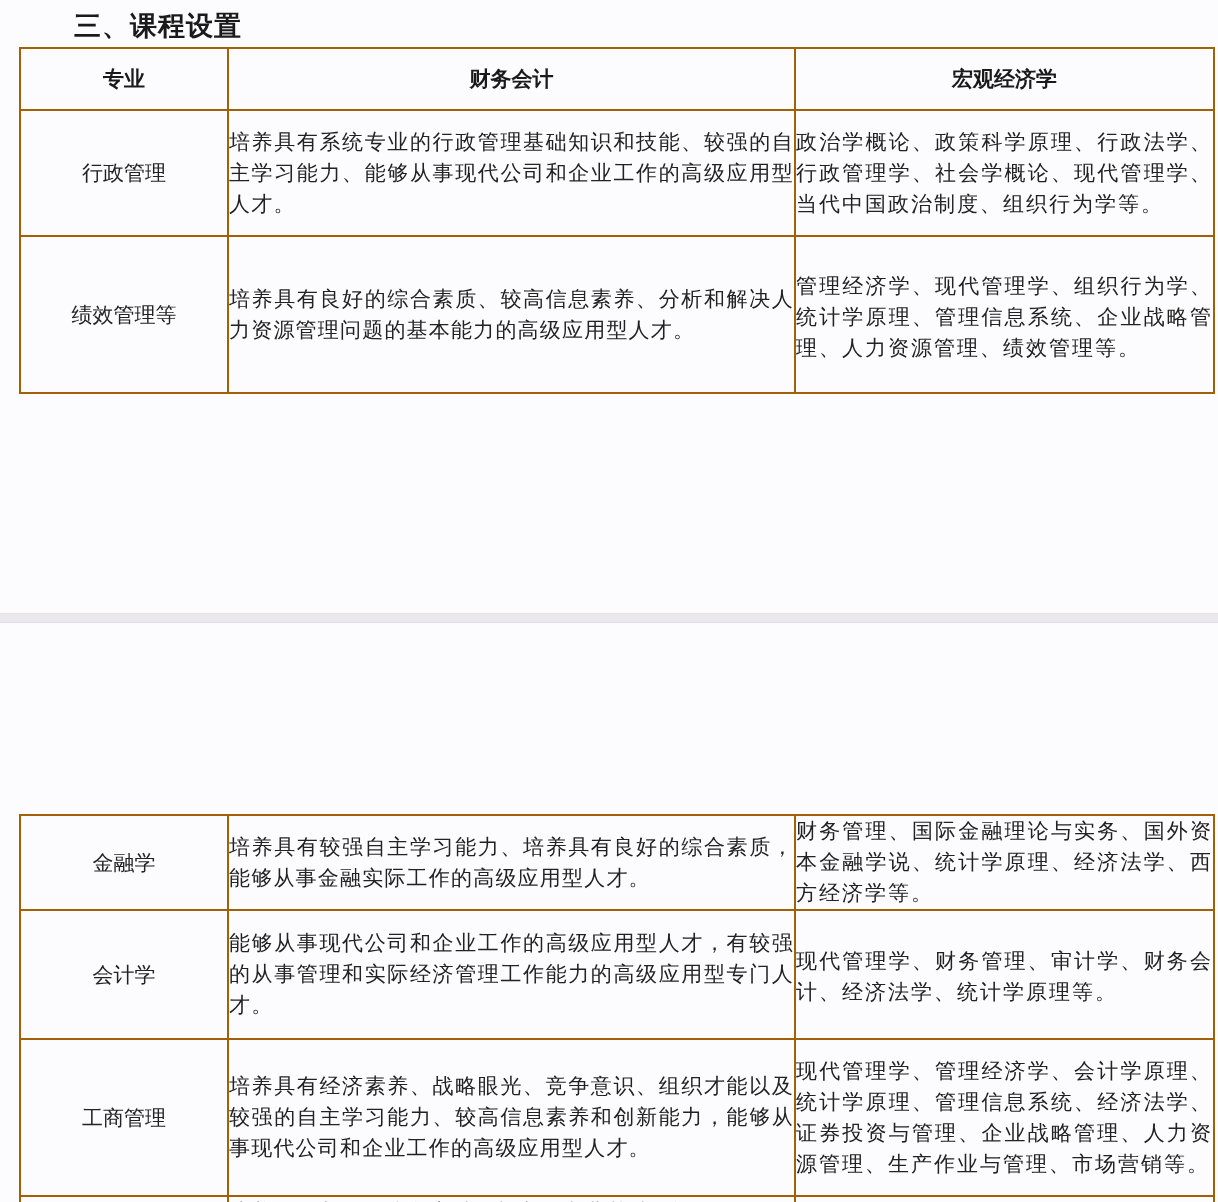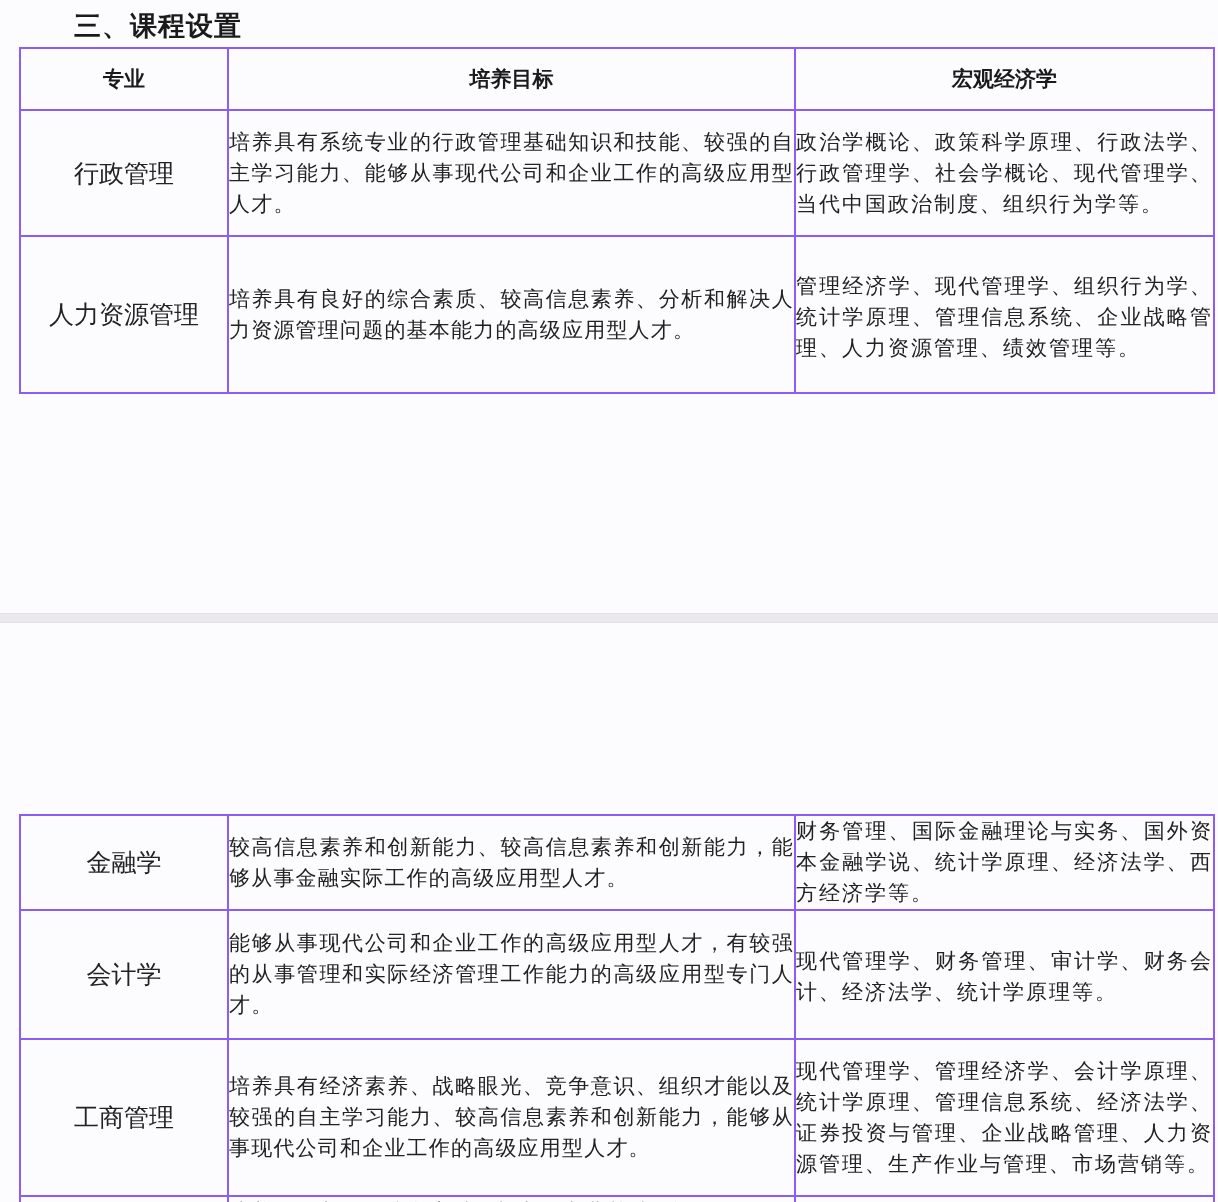--- a/index.html
+++ b/index.html
@@ -27,38 +27,38 @@
     }
     table.course-table {
       position: absolute;
       left: 19px;
       border-collapse: collapse;
       table-layout: fixed;
       width: 1194px;
       background: #fcfbfd;
     }
     table.course-table td, table.course-table th {
-      border: 2px solid #8b5cf6;
+      border: 2px solid #a16207;
       padding: 0;
       vertical-align: middle;
     }
     .col-major { width: 208px; }
     .col-goal { width: 567px; }
     .col-courses { width: 419px; }
 
     th.hdr {
       height: 60px;
       font-size: 21px;
       font-weight: bold;
       text-align: center;
       color: #1a1a1a;
     }
     td.major {
       text-align: center;
-      font-size: 25px;
+      font-size: 21px;
       font-weight: normal;
       color: #222;
       margin-left: 16px;
     }
     td.goal {
       font-size: 21px;
       line-height: 31px;
       padding: 0 14px 0 16px;
       color: #222;
       letter-spacing: 1.2px;
@@ -98,48 +98,48 @@
 
 <table class="course-table" id="table-top">
   <colgroup>
     <col class="col-major">
     <col class="col-goal">
     <col class="col-courses">
   </colgroup>
   <tbody>
       <tr>
     <th class="hdr">专业</th>
-    <th class="hdr">培养目标</th>
+    <th class="hdr">财务会计</th>
     <th class="hdr">宏观经济学</th>
   </tr>
   <tr style="height:126px;">
     <td class="major">行政管理</td>
     <td class="goal">培养具有系统专业的行政管理基础知识和技能、较强的自主学习能力、能够从事现代公司和企业工作的高级应用型人才。</td>
     <td class="courses">政治学概论、政策科学原理、行政法学、行政管理学、社会学概论、现代管理学、当代中国政治制度、组织行为学等。</td>
   </tr>
   <tr style="height:157px;">
-    <td class="major">人力资源管理</td>
+    <td class="major">绩效管理等</td>
     <td class="goal">培养具有良好的综合素质、较高信息素养、分析和解决人力资源管理问题的基本能力的高级应用型人才。</td>
     <td class="courses middle">管理经济学、现代管理学、组织行为学、统计学原理、管理信息系统、企业战略管理、人力资源管理、绩效管理等。</td>
   </tr>
 </tbody>
   </table>
 
 <div class="page-gap"></div>
 
 <table class="course-table" id="table-bottom">
   <colgroup>
     <col class="col-major">
     <col class="col-goal">
     <col class="col-courses">
   </colgroup>
   <tbody>
       <tr style="height:94px;">
     <td class="major">金融学</td>
-    <td class="goal">较高信息素养和创新能力、较高信息素养和创新能力，能够从事金融实际工作的高级应用型人才。</td>
+    <td class="goal">培养具有较强自主学习能力、培养具有良好的综合素质，能够从事金融实际工作的高级应用型人才。</td>
     <td class="courses">财务管理、国际金融理论与实务、国外资本金融学说、统计学原理、经济法学、西方经济学等。</td>
   </tr>
   <tr style="height:129px;">
     <td class="major">会计学</td>
     <td class="goal">能够从事现代公司和企业工作的高级应用型人才，有较强的从事管理和实际经济管理工作能力的高级应用型专门人才。</td>
     <td class="courses middle">现代管理学、财务管理、审计学、财务会计、经济法学、统计学原理等。</td>
   </tr>
   <tr style="height:157px;">
     <td class="major">工商管理</td>
     <td class="goal">培养具有经济素养、战略眼光、竞争意识、组织才能以及较强的自主学习能力、较高信息素养和创新能力，能够从事现代公司和企业工作的高级应用型人才。</td>

